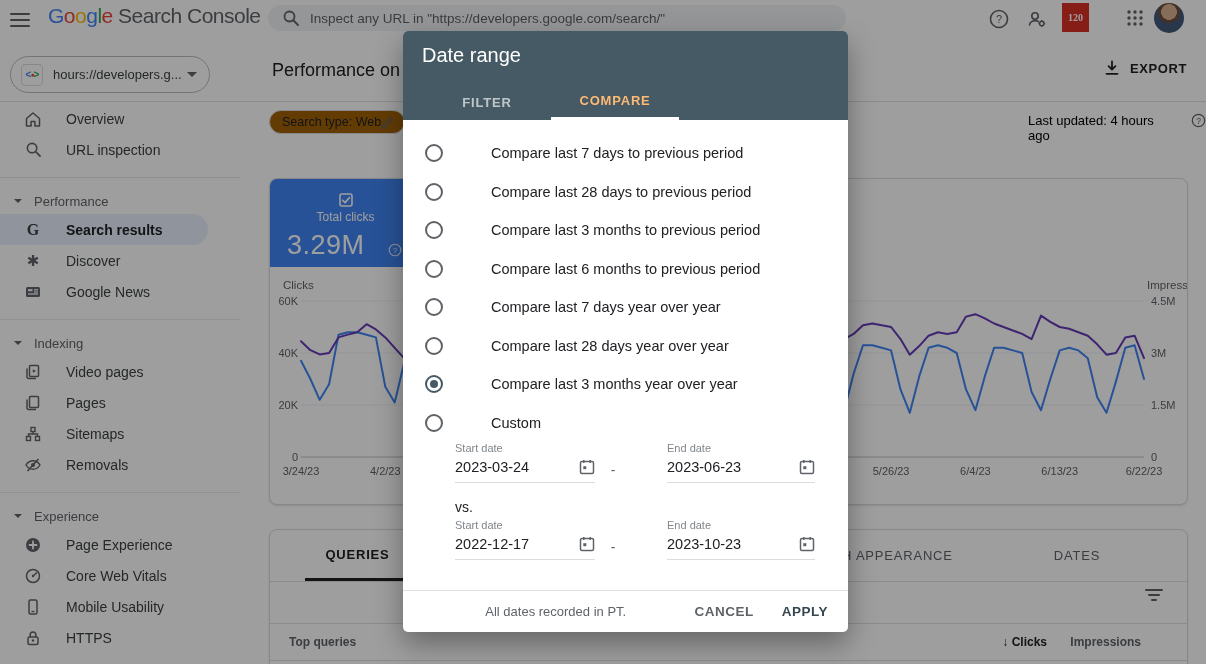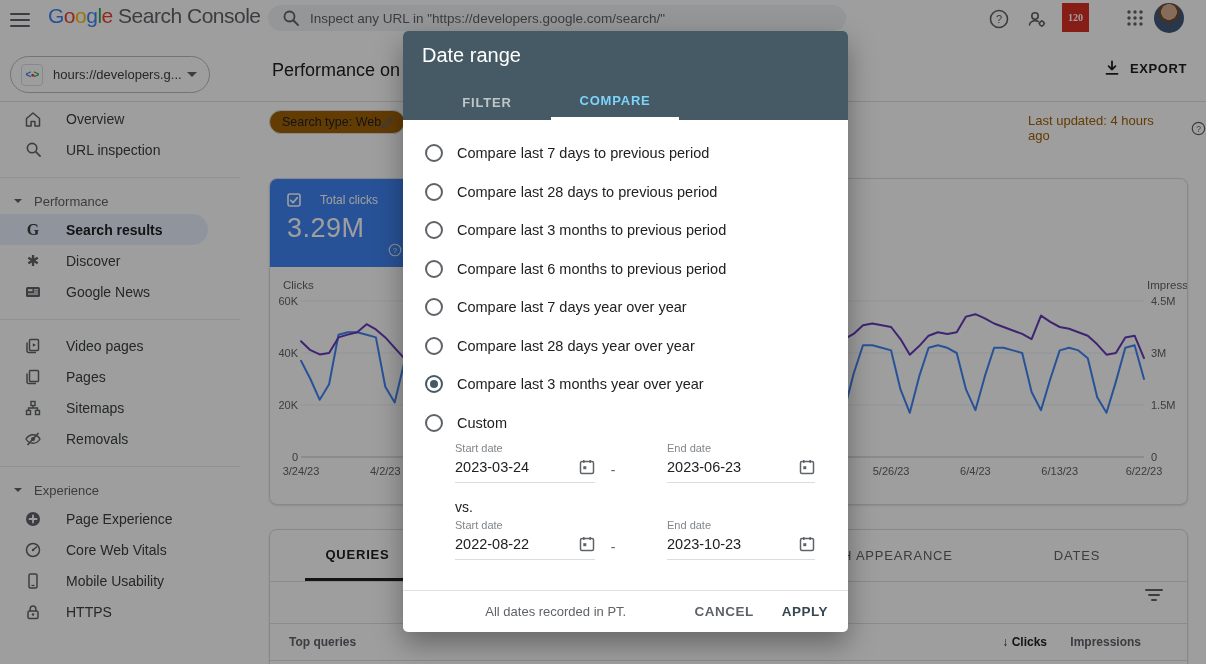--- a/index.html
+++ b/index.html
@@ -34,27 +34,27 @@
   .sb-item .ic { width:18px; height:18px; margin-right:24px; color:#5f6368; display:flex; align-items:center; justify-content:center; flex:none; }
   .sb-item.active { background:#e8f0fe; border-radius:0 16px 16px 0; width:208px; font-weight:700; color:#202124; }
   .sb-div { height:1px; background:#e8eaed; margin:12px 0 10px 0; width:240px; }
   .sb-head { height:26px; display:flex; align-items:center; padding-left:14px; color:#5f6368; font-size:13px; cursor:pointer; }
   .sb-head .tri { width:0; height:0; border-left:4px solid transparent; border-right:4px solid transparent; border-top:4px solid #5f6368; margin-right:12px; }
 
   
   #page-title { position:absolute; left:272px; top:60px; font-size:18px; color:#202124; }
   #export { position:absolute; left:1104px; top:60px; display:flex; align-items:center; gap:10px; font-size:13px; font-weight:700; letter-spacing:0.6px; color:#202124; cursor:pointer; }
   #chip { position:absolute; left:269px; top:110px; height:24px; border:1px solid #dadce0; background:#a16207; border-radius:12px; display:flex; align-items:center; padding:0 10px 0 12px; font-size:12.5px; color:#202124; gap:0; cursor:pointer; }
-  #updated { position:absolute; top:113px; left:1028px; display:flex; align-items:center; gap:18px; font-size:13px; color:#a16207; }
+  #updated { position:absolute; top:113px; left:1028px; display:flex; align-items:flex-start; gap:18px; font-size:13px; color:#000000; }
 
   
   #chart-card { position:absolute; left:269px; top:178px; width:919px; height:327px; background:#fff; border:1px solid #dadce0; border-radius:8px; box-shadow:0 1px 2px rgba(60,64,67,.15); overflow:hidden; }
   .mcard { position:absolute; top:0; height:88px; width:144px; }
   .mcard.white { border-right:1px solid #dadce0; border-bottom:1px solid #dadce0; background:#fff; color:#5f6368; }
-  .mcard .mc-top { display:flex; align-items:center; gap:19px; padding:14px 0 0 17px; font-size:12px; }
+  .mcard .mc-top { display:flex; align-items:center; gap:3px; padding:14px 0 0 7px; font-size:12px;flex-direction:column; }
   .mcard .mc-val { font-size:27px; padding:6px 0 0 17px; letter-spacing:0.5px; }
   .mcard .q { position:absolute; right:12px; bottom:10px; }
   #mc-clicks { left:0; background:#4285f4; color:#fff; }
   #mc-impr   { left:144px; background:#673ab7; }
   #mc-ctr    { left:288px; }
   #mc-pos    { left:432px; }
   #plot { position:absolute; left:0; top:88px; width:919px; height:239px; }
 
   
   #table-card { position:absolute; left:269px; top:529px; width:919px; height:200px; background:#fff; border:1px solid #dadce0; border-radius:8px 8px 0 0; box-shadow:0 1px 2px rgba(60,64,67,.15); }
@@ -71,27 +71,27 @@
   #th-clicks { position:absolute; left:700px; width:77px; top:12px; text-align:right; color:#202124; font-weight:700; cursor:pointer; }
   #th-impr { position:absolute; left:790px; width:81px; top:12px; text-align:right; color:#5f6368; font-weight:700; cursor:pointer; }
 
   
   #scrim { position:absolute; left:0; top:0; width:1206px; height:664px; background:rgba(0,0,0,0.38); z-index:50; }
   #dialog { position:absolute; left:403px; top:31px; width:445px; height:601px; background:#fff; border-radius:5px; z-index:60; box-shadow:0 12px 28px rgba(0,0,0,.35); overflow:hidden; }
   #dlg-head { height:89px; background:#455a64; position:relative; }
   #dlg-title { color:#fff; font-size:20px; padding:13px 0 0 19px; }
   #dlg-tabs { position:absolute; bottom:0; left:20px; display:flex; }
   .dtab { width:128px; height:36px; display:flex; align-items:center; justify-content:center; font-size:13px; font-weight:700; letter-spacing:0.8px; color:rgba(255,255,255,0.65); cursor:pointer; }
-  .dtab.active { color:#7dd3fc; border-bottom:3px solid #fff;text-align:center; }
+  .dtab.active { color:#fdba74; border-bottom:3px solid #fff;text-align:center; }
   #dlg-body { padding:14px 0 0 0; }
   .ropt { height:38.5px; display:flex; align-items:center; padding-left:22px; cursor:pointer; }
   .radio { width:18px; height:18px; border:2px solid #5f6368; border-radius:50%; flex:none; position:relative; }
   .ropt.sel .radio { border-color:#455a64; }
   .ropt.sel .radio::after { content:""; position:absolute; left:3px; top:3px; width:8px; height:8px; border-radius:50%; background:#455a64; }
-  .ropt .rlbl { margin-left:14px; font-size:14.5px; color:#202124; }
+  .ropt .rlbl { margin-left:48px; font-size:14.5px; color:#202124; }
   .date-zone { padding-left:52px; }
   .dgrp-row { display:flex; align-items:flex-start; }
   .dgrp { position:relative; }
   .dgrp .dlab { font-size:11px; color:#80868b; margin-bottom:5px; }
   .dgrp .dval { font-size:14.5px; color:#202124; border-bottom:1px solid #dadce0; padding-bottom:7px; display:flex; justify-content:space-between; align-items:center; cursor:text; }
   .dgrp1 { width:140px; }
   .dgrp2 { width:148px; margin-left:36px; }
   .ddash { width:36px; text-align:center; color:#5f6368; font-size:14px; padding-top:20px; }
   #vs { font-size:14px; color:#202124; margin:16px 0 4px 0; }
   #dlg-foot { position:absolute; bottom:0; left:0; width:100%; height:42px; border-top:1px solid #e0e0e0; display:flex; align-items:center; padding:0 20px 0 14px;text-align:center; }
@@ -221,20 +221,24 @@
           <rect x="2" y="4" width="14" height="10" rx="1.5" fill="#5f6368"></rect>
           <rect x="4" y="6.2" width="4.5" height="2" fill="#fff"></rect>
           <rect x="10" y="6.2" width="4" height="1.2" fill="#fff"></rect>
           <rect x="10" y="8.4" width="4" height="1.2" fill="#fff"></rect>
           <rect x="4" y="10.4" width="10" height="1.2" fill="#fff"></rect>
         </svg>
       </span>
       <span>Google News</span>
     </div>
     <div class="sb-div"></div>
+    <div class="sb-head">
+      <span class="tri"></span>
+      <span>Indexing</span>
+    </div>
     <div class="sb-item">
       <span class="ic">
         <svg width="18" height="18" viewBox="0 0 18 18">
           <rect x="5.5" y="2.5" width="9" height="11" rx="1" fill="none" stroke="#5f6368" stroke-width="1.5"></rect>
           <path d="M3 5.5V14a1.5 1.5 0 0 0 1.5 1.5H12" fill="none" stroke="#5f6368" stroke-width="1.5"></path>
           <path d="M8.8 6.2 12 8l-3.2 1.8z" fill="#5f6368"></path>
         </svg>
       </span>
       <span>Video pages</span>
     </div>
@@ -505,21 +509,21 @@
                 </svg>
               </span>
           </div>
         </div>
       </div>
       <div id="vs">vs.</div>
       <div class="dgrp-row">
         <div class="dgrp dgrp1">
           <div class="dlab">Start date</div>
           <div class="dval">
-            <span>2022-08-22</span>
+            <span>2022-12-17</span>
             <span>
                 <svg width="16" height="16" viewBox="0 0 16 16">
                   <rect x="1.5" y="2.5" width="13" height="12" rx="1.5" fill="none" stroke="#5f6368" stroke-width="1.5"></rect>
                   <line x1="4.8" y1="1" x2="4.8" y2="4" stroke="#5f6368" stroke-width="1.5"></line>
                   <line x1="11.2" y1="1" x2="11.2" y2="4" stroke="#5f6368" stroke-width="1.5"></line>
                   <rect x="4.3" y="7.2" width="3" height="3" fill="#5f6368"></rect>
                 </svg>
               </span>
           </div>
         </div>

